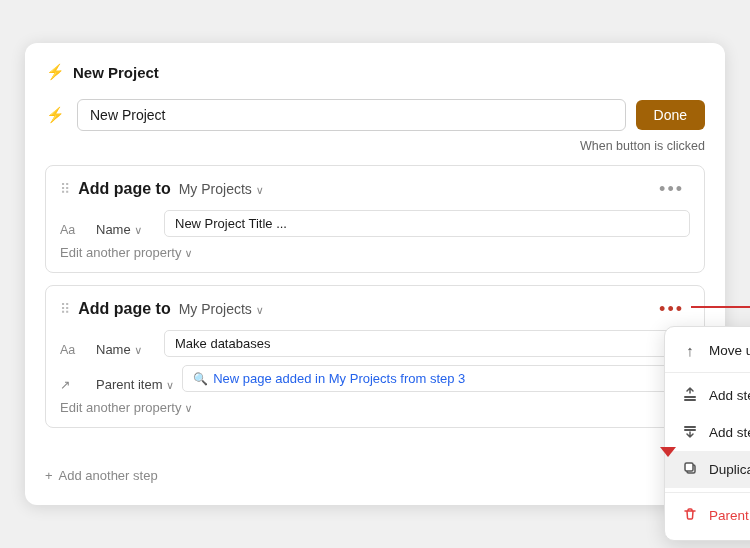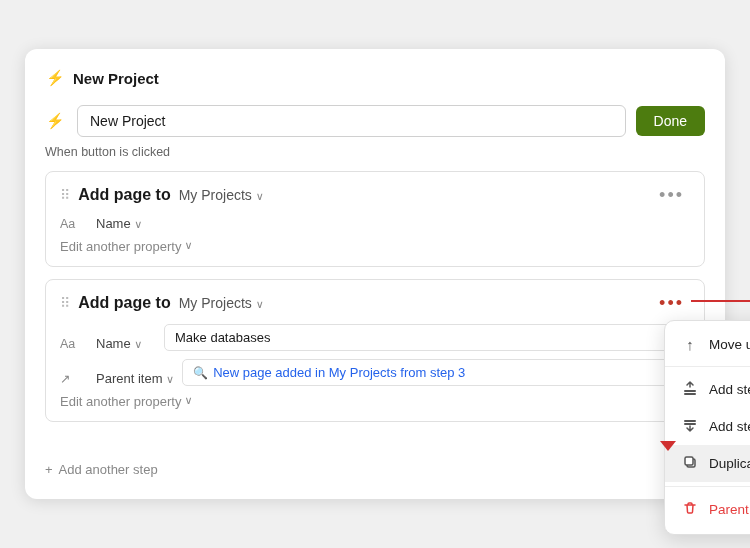--- a/index.html
+++ b/index.html
@@ -51,33 +51,34 @@
     .header-input {
       flex: 1;
       border: 1px solid #d0d0d0;
       border-radius: 6px;
       padding: 7px 12px;
       font-size: 14px;
       color: #1a1a1a;
       outline: none;
     }
     .done-btn {
-      background: #4d7c0f;
+      background: #a16207;
       color: #fff;
       border: none;
       border-radius: 6px;
       padding: 7px 18px;
       font-size: 14px;
       font-weight: 500;
       cursor: pointer;
     }
     .when-label {
       font-size: 12.5px;
       color: #666;
       margin-bottom: 12px;
+      text-align: right;
     }
     .step-card {
       border: 1px solid #e0e0e0;
       border-radius: 8px;
       padding: 12px 14px;
       margin-bottom: 12px;
       background: #fff;
       position: relative;
     }
     .step-header {
@@ -146,21 +147,21 @@
       flex: 1;
       display: flex;
       align-items: center;
       gap: 5px;
     }
     .edit-prop {
       color: #888;
       font-size: 13px;
       cursor: pointer;
       display: flex;
-      align-items: flex-start;
+      align-items: flex-end;
       gap: 3px;
     }
     .add-step-row {
       display: flex;
       align-items: center;
       gap: 6px;
       color: #888;
       font-size: 13px;
       cursor: pointer;
       padding: 4px 0;
@@ -242,20 +243,21 @@
         </span>
       </div>
       <span class="more-btn">•••</span>
     </div>
     <div class="prop-row">
       <span class="prop-type">Aa</span>
       <span class="prop-name">
         <span>Name</span>
         <span class="chevron-icon">∨</span>
       </span>
+      <span class="prop-value">New Project Title ...</span>
     </div>
     <div class="edit-prop">
       <span>Edit another property</span>
       <span class="chevron-icon">∨</span>
     </div>
   </div>
 
   <div class="step-card" style="position:relative;">
     <div class="step-header">
       <div class="step-header-left">

